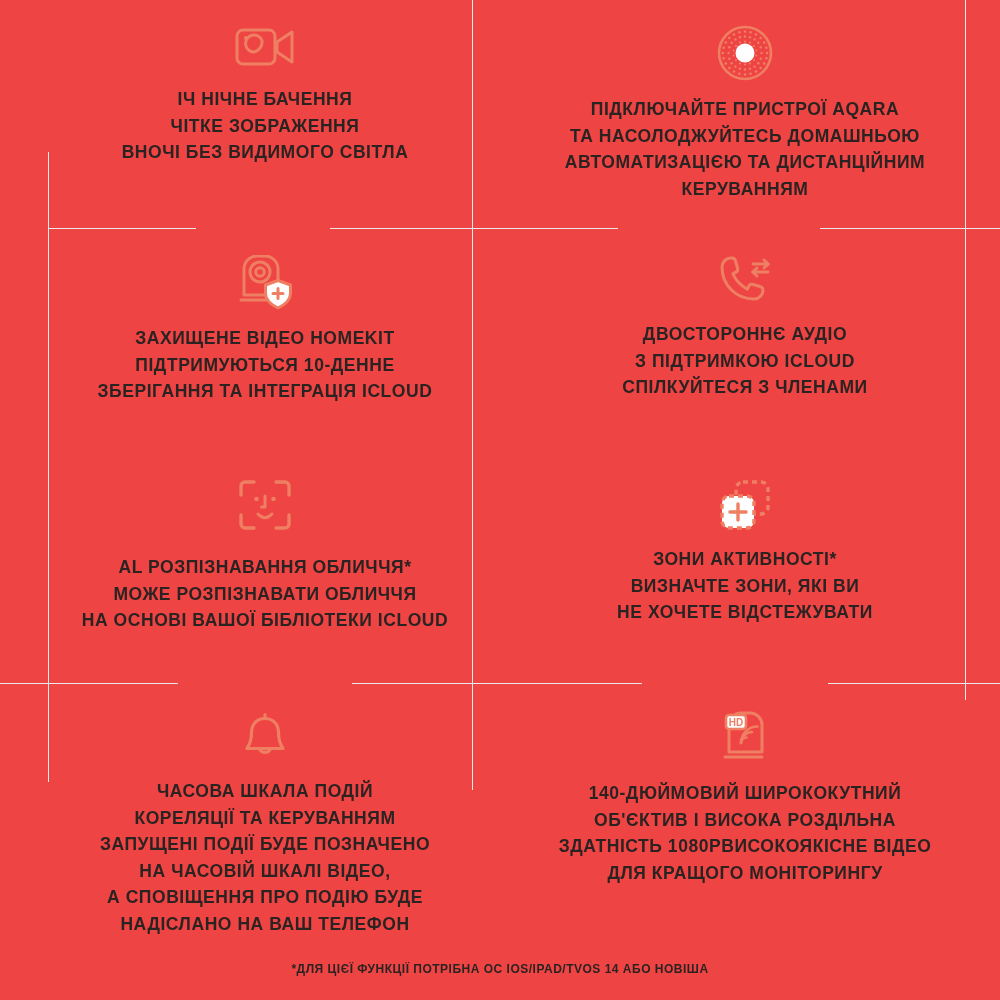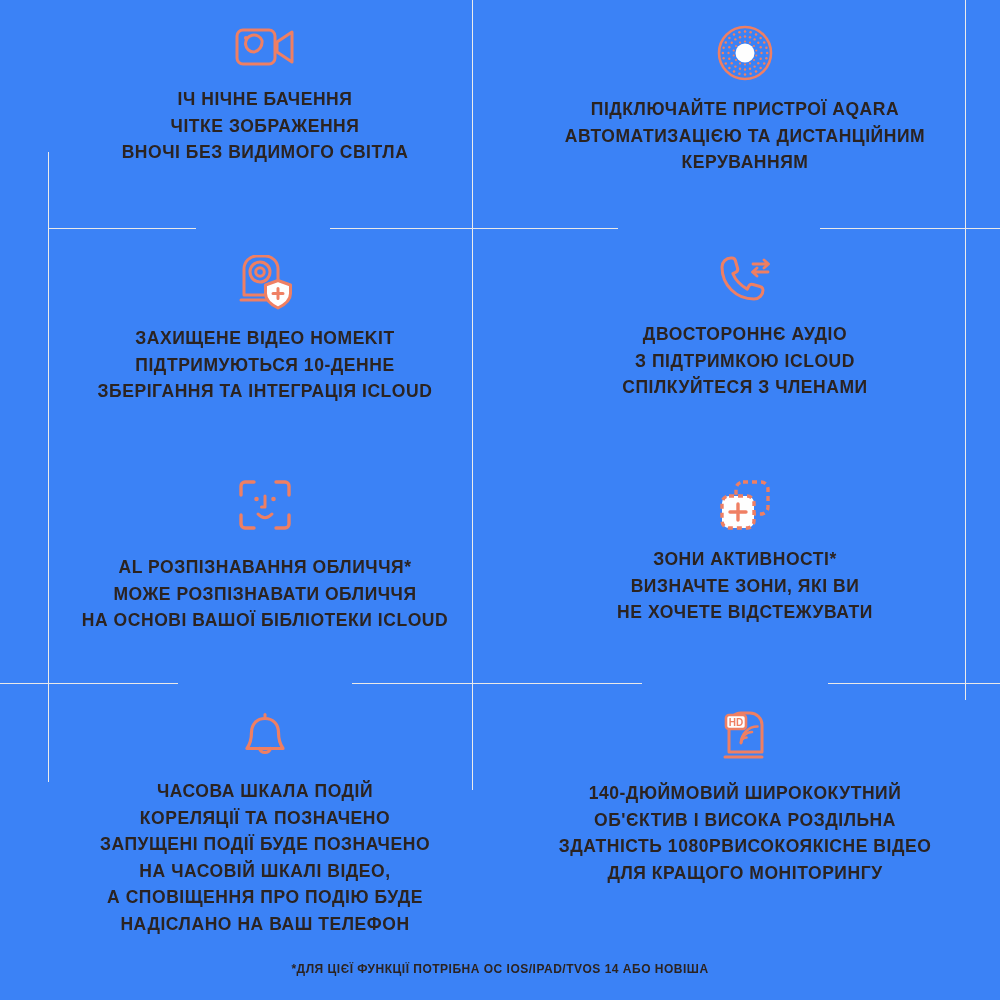--- a/index.html
+++ b/index.html
@@ -7,21 +7,21 @@
     padding: 0;
     background: #ffffff;
   }
   body {
     font-family: "Liberation Sans", "DejaVu Sans", sans-serif;
   }
   #page {
     position: relative;
     width: 1000px;
     height: 1000px;
-    background: #3b82f6;
+    background: #ef4444;
     overflow: hidden;
   }
 
   
   .grid-layer {
     position: absolute;
     inset: 0;
     pointer-events: none;
   }
   .gl-v {
@@ -185,20 +185,21 @@
               <circle cx="17.7" cy="31.5" r="1.1"></circle>
               <circle cx="17.7" cy="26.5" r="1.1"></circle>
             <circle cx="20" cy="22" r="1.1"></circle>
               <circle cx="24" cy="18.6" r="1.1"></circle>
           </g>
           <circle cx="29" cy="29" r="9.5" fill="#fefefe"></circle>
         </svg>
       </span>
       <div class="feat-text">
         <span class="ln">ПІДКЛЮЧАЙТЕ ПРИСТРОЇ AQARA</span>
+        <span class="ln">ТА НАСОЛОДЖУЙТЕСЬ ДОМАШНЬОЮ</span>
         <span class="ln">АВТОМАТИЗАЦІЄЮ ТА ДИСТАНЦІЙНИМ</span>
         <span class="ln">КЕРУВАННЯМ</span>
       </div>
     </div>
 
     <div class="cell" id="cell-2">
       <span class="icon-wrap">
         <svg width="58" height="56" viewBox="0 0 58 56" fill="none">
           <path d="M8 14a13 13 0 0 1 13-13h8a13 13 0 0 1 13 13v26H8V14Z" stroke="#ef7f63" stroke-width="3" stroke-linejoin="round"></path>
           <circle cx="24" cy="17" r="10" stroke="#ef7f63" stroke-width="3"></circle>
@@ -272,21 +273,21 @@
     <div class="cell" id="cell-6">
       <span class="icon-wrap">
         <svg width="50" height="54" viewBox="0 0 50 54" fill="none">
           <path d="M25 4.5v4" stroke="#ef7f63" stroke-width="3" stroke-linecap="round"></path>
           <path d="M25 8.5c-8.3 0-13.5 6-13.5 14 0 9-2.5 13-4.5 16h36c-2-3-4.5-7-4.5-16 0-8-5.2-14-13.5-14Z" stroke="#ef7f63" stroke-width="3.2" stroke-linejoin="round"></path>
           <path d="M19.5 38.5a5.8 5.8 0 0 0 11 0" stroke="#ef7f63" stroke-width="3.2" stroke-linecap="round"></path>
         </svg>
       </span>
       <div class="feat-text">
         <span class="ln">ЧАСОВА ШКАЛА ПОДІЙ</span>
-        <span class="ln">КОРЕЛЯЦІЇ ТА ПОЗНАЧЕНО</span>
+        <span class="ln">КОРЕЛЯЦІЇ ТА КЕРУВАННЯМ</span>
         <span class="ln">ЗАПУЩЕНІ ПОДІЇ БУДЕ ПОЗНАЧЕНО</span>
         <span class="ln">НА ЧАСОВІЙ ШКАЛІ ВІДЕО,</span>
         <span class="ln">А СПОВІЩЕННЯ ПРО ПОДІЮ БУДЕ</span>
         <span class="ln">НАДІСЛАНО НА ВАШ ТЕЛЕФОН</span>
       </div>
     </div>
 
     <div class="cell" id="cell-7">
       <span class="icon-wrap">
         <svg width="56" height="56" viewBox="0 0 56 56" fill="none">

